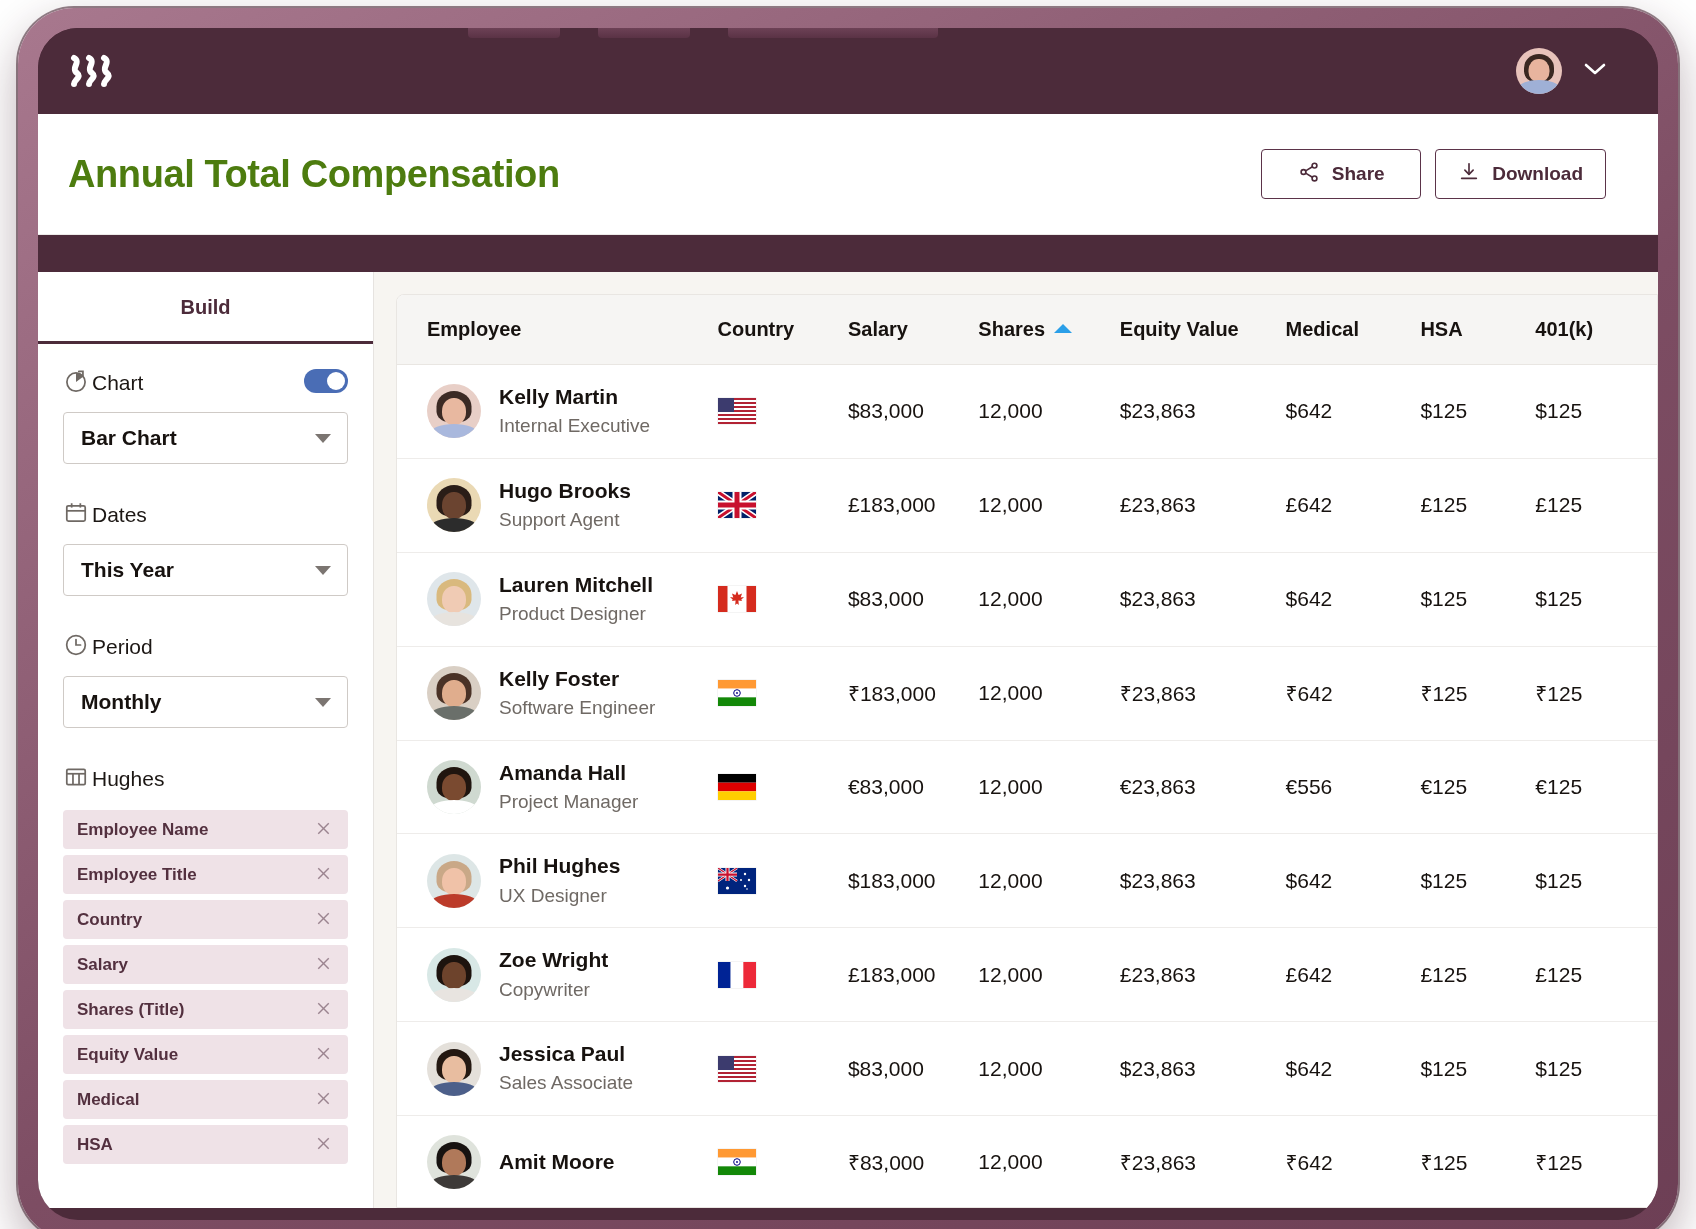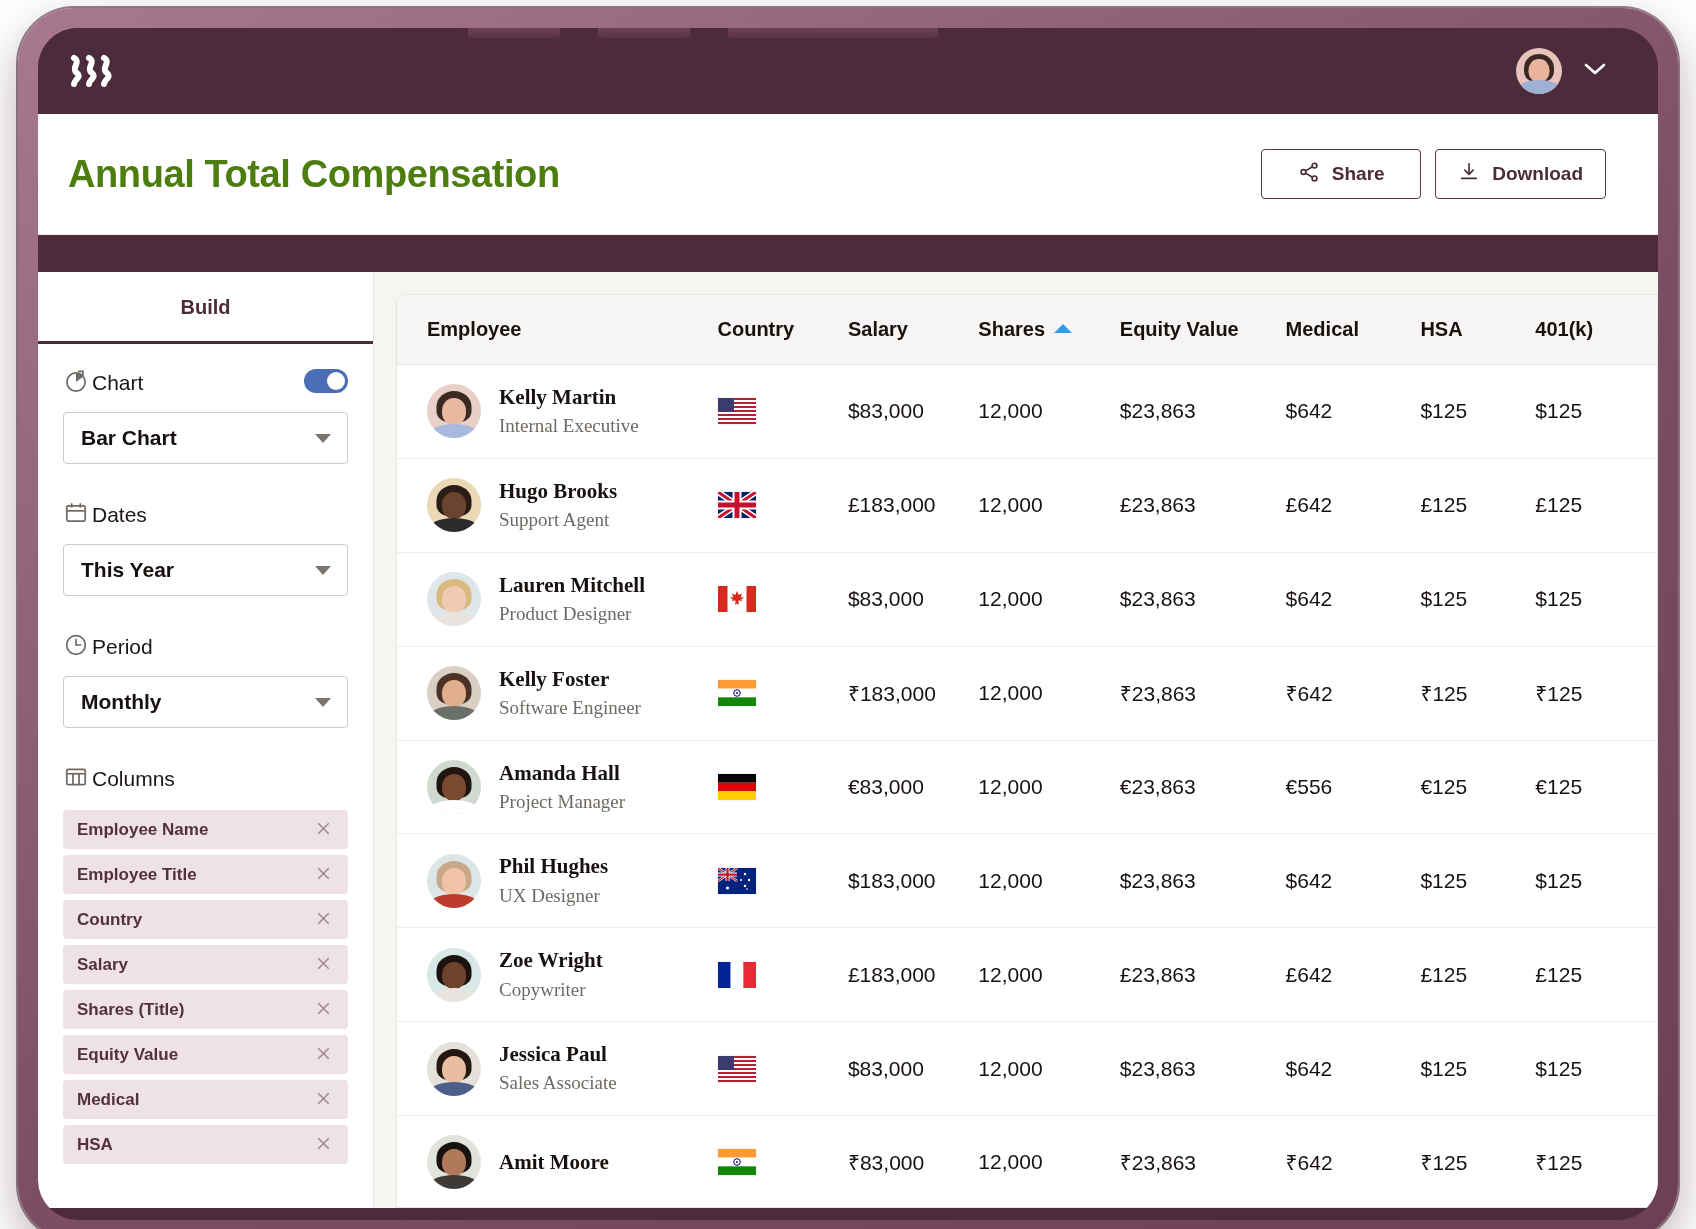--- a/index.html
+++ b/index.html
@@ -250,21 +250,21 @@
   }
   tbody td {
     padding: 19px 0;
     border-bottom: 1px solid #eeecea;
     font-size: 21px;
     color: #17120f;
     vertical-align: middle;
     white-space: nowrap;
   }
   tbody td:first-child { padding-left: 30px; }
-  .emp-cell { display: flex; align-items: center; gap: 18px; font-family: Liberation Serif, serif; }
+  .emp-cell { display: flex; align-items: center; gap: 18px; }
   .emp-name { font-size: 21px; font-weight: 700; color: #17120f; line-height: 1.25; }
   .emp-title { font-size: 19px; color: #6f6964; line-height: 1.35; margin-top: 3px; }
 
   .avatar {
     width: 54px; height: 54px; border-radius: 50%;
     flex: none; position: relative; overflow: hidden;
   }
   .avatar .av-face {
     position: absolute; left: 50%; top: 26%;
     transform: translateX(-50%);
@@ -407,21 +407,21 @@
 
           <div class="field-label-row" style="margin-bottom:16px;">
             <span>
               <svg width="26" height="26" viewBox="0 0 24 24" fill="none" stroke="#6f6964" stroke-width="1.6">
                 <rect x="3.5" y="5" width="17" height="14" rx="1.2"></rect>
                 <line x1="3.5" y1="9" x2="20.5" y2="9"></line>
                 <line x1="9.2" y1="9" x2="9.2" y2="19"></line>
                   <line x1="14.8" y1="9" x2="14.8" y2="19"></line>
               </svg>
             </span>
-            <span class="lbl">Columns</span>
+            <span class="lbl">Hughes</span>
           </div>
 
           <div id="chip-list">
               <div class="chip">
                 <span>Employee Name</span>
                 <span class="x"><svg width="19" height="19" viewBox="0 0 20 20" fill="none" stroke="#9b8490" stroke-width="1.5">
                     <line x1="4.5" y1="4.5" x2="15.5" y2="15.5"></line>
                     <line x1="15.5" y1="4.5" x2="4.5" y2="15.5"></line>
                   </svg></span>
               </div>

